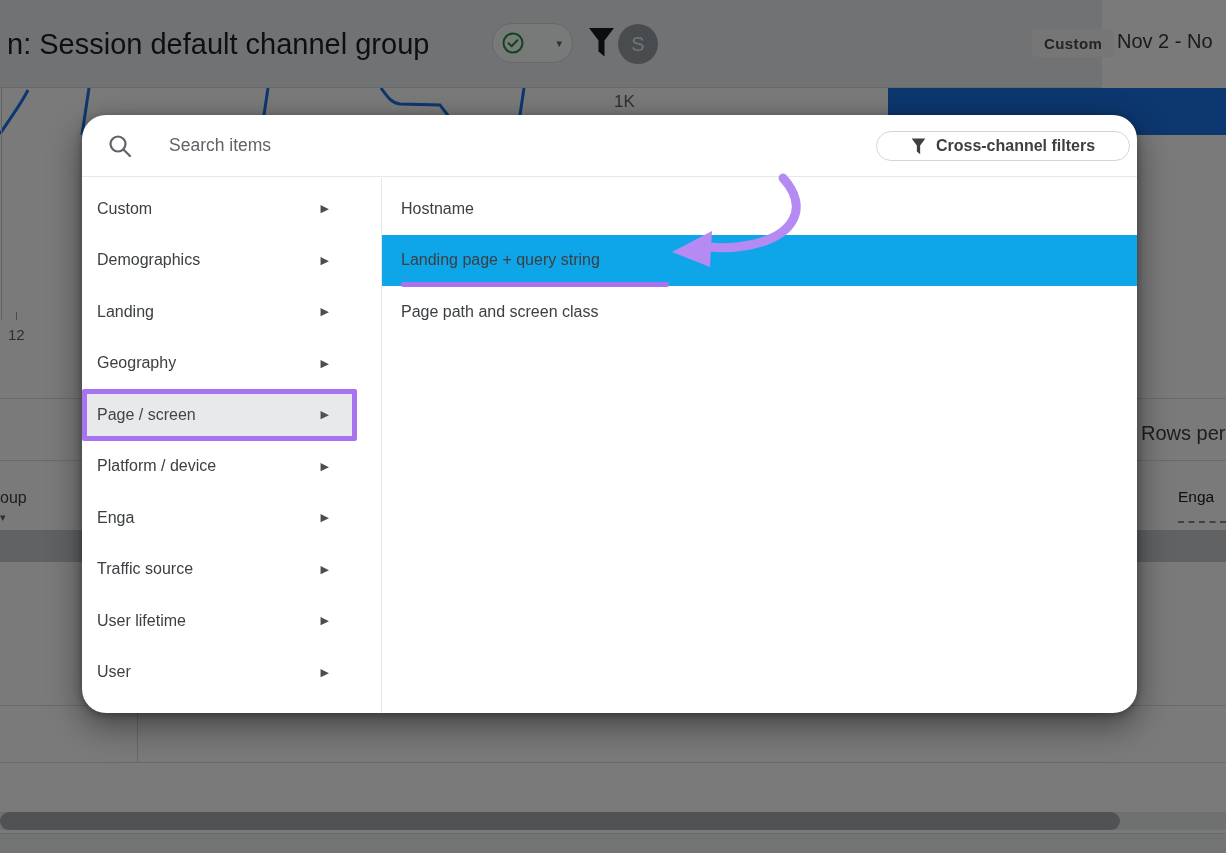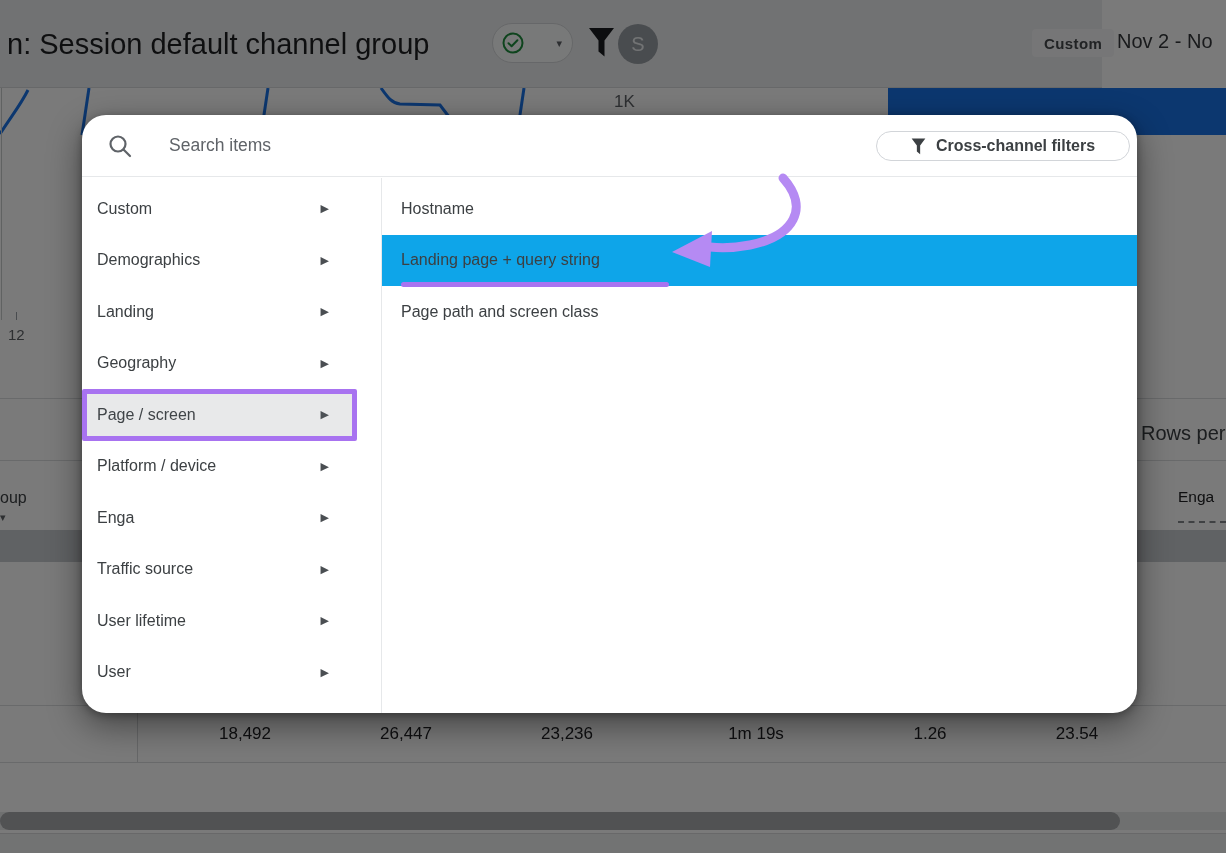--- a/index.html
+++ b/index.html
@@ -126,28 +126,20 @@
       <span>oup</span>
       <span class="caret">▾</span>
     </div>
     <div class="metric-header">Enga</div>
     <div class="metric-dashes"></div>
 
     <div class="gray-band"></div>
 
     <div class="hline" style="top:705px"></div>
     <div class="col-divider"></div>
-    <div class="totals">
-      <span style="left:245px">18,492</span>
-      <span style="left:406px">26,447</span>
-      <span style="left:567px">23,236</span>
-      <span style="left:756px">1m 19s</span>
-      <span style="left:930px">1.26</span>
-      <span style="left:1077px">23.54</span>
-    </div>
     <div class="hline" style="top:762px"></div>
 
     <div class="scroll-track"></div>
     <div class="scroll-thumb"></div>
     <div class="footer-strip"></div>
   </div>
 
   <div class="scrim"></div>
 
   <div class="dialog">

